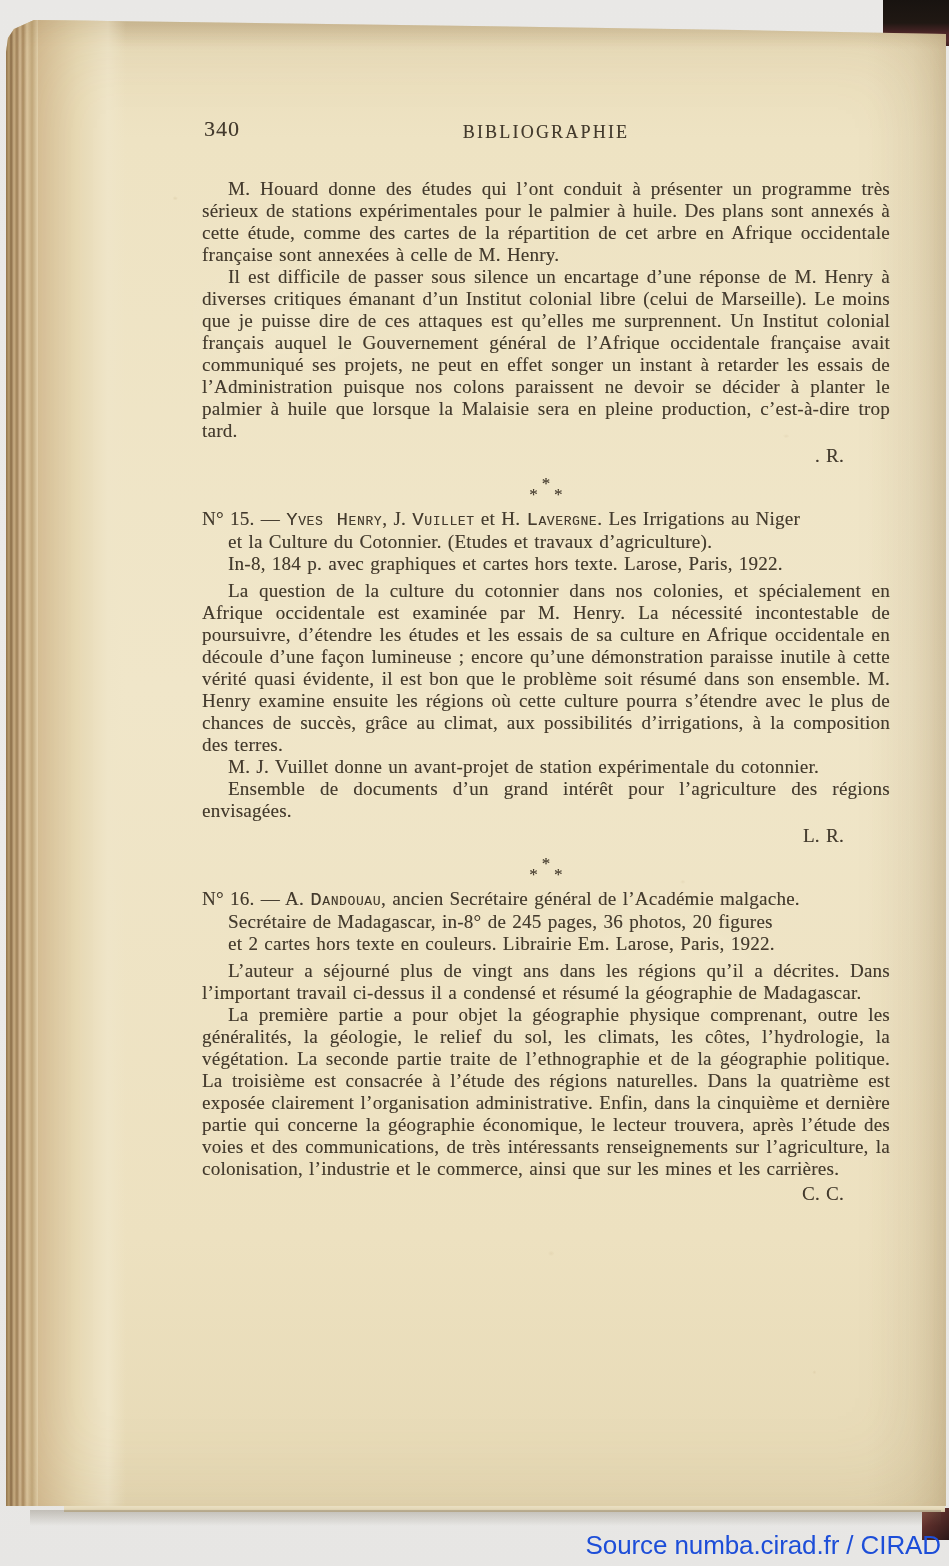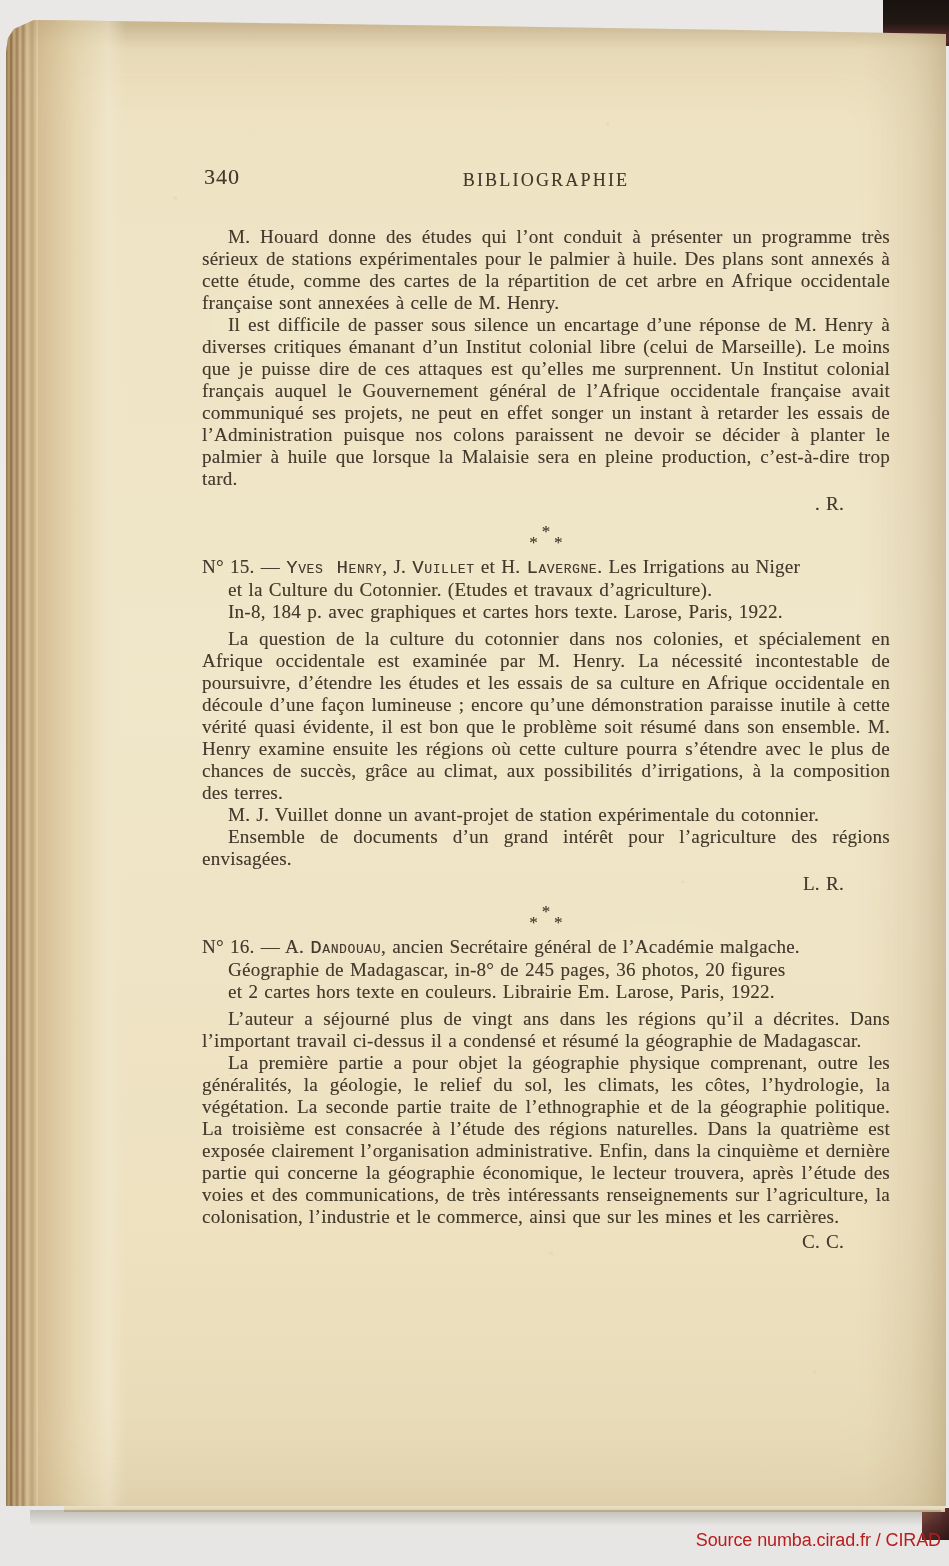--- a/index.html
+++ b/index.html
@@ -61,21 +61,20 @@
       radial-gradient(3px 3px at 86% 91%,rgba(150,118,66,0.12),transparent 70%),
       radial-gradient(140px 90px at 30% 20%,rgba(255,250,230,0.20),transparent 70%),
       radial-gradient(180px 120px at 70% 65%,rgba(255,250,230,0.16),transparent 70%);
   }
   
   .content{
     position:absolute;left:196px;top:98px;width:688px;
     color:#433a2d;font-size:19px;line-height:22px;
     letter-spacing:.25px;word-spacing:1.2px;
     text-shadow:.2px .2px 0 rgba(60,50,35,0.38);
-    margin-top:48px;
   }
   .header{position:relative;height:26px;margin-bottom:34px;}
   .pagenum{position:absolute;left:2px;top:0;font-size:22px;letter-spacing:1px;}
   .running-title{
     position:absolute;left:0;right:0;top:3px;text-align:center;
     font-size:18px;letter-spacing:2.2px;font-family:Liberation Serif, serif;
   }
   p{margin:0;}
   .body-par{text-align:justify;text-indent:26px;}
   .signature{text-align:right;padding-right:46px;margin-top:3px;}
@@ -85,21 +84,21 @@
   .ast-bottom span{display:inline-block;margin:0 8px;}
   .entry{
     text-align:justify;padding-left:26px;text-indent:-26px;margin-bottom:5px;
   }
   .entry .sc{font-variant:small-caps;letter-spacing:.6px;font-family:Liberation Mono, monospace;}
   .entry .bold, .bold{font-weight:normal;}
   
   .watermark{
     position:absolute;right:8px;top:1530px;z-index:2;
     font-family:"Liberation Sans","DejaVu Sans",sans-serif;
-    font-size:18px;color:#b91c1c;letter-spacing:-0.1px;
+    font-size:26px;color:#1d4ed8;letter-spacing:-0.1px;
   }
 </style>
 </head>
 <body>
 
 <div class="cover-top"></div>
 <div class="cover-bottom"></div>
 <div class="under-edge"></div>
 <div class="floor-shadow"></div>
 
@@ -133,21 +132,21 @@
         <p class="body-par">M. J. Vuillet donne un avant-projet de station expérimentale du cotonnier.</p>
         <p class="body-par">Ensemble de documents d’un grand intérêt pour l’agriculture des régions envisagées.</p>
       </div>
     <p class="signature">L. R.</p>
 
     <div class="asterism">
       <div class="ast-top"><span>*</span></div>
       <div class="ast-bottom"><span>*</span><span>*</span></div>
     </div>
 
-    <p class="entry"><span class="">N° 16. — A. </span><span class="sc">Dandouau</span><span class="">, ancien Secrétaire général de l’Académie malgache.</span><br><span class="bold">Géographie de Madagascar</span><span class="">, in-8° de 245 pages, 36 photos, 20 figures</span><br><span class="">et 2 cartes hors texte en couleurs. Librairie Em. Larose, Paris, 1922.</span></p>
+    <p class="entry"><span class="">N° 16. — A. </span><span class="sc">Dandouau</span><span class="">, ancien Secrétaire général de l’Académie malgache.</span><br><span class="bold">Secrétaire de Madagascar</span><span class="">, in-8° de 245 pages, 36 photos, 20 figures</span><br><span class="">et 2 cartes hors texte en couleurs. Librairie Em. Larose, Paris, 1922.</span></p>
     <div>
         <p class="body-par">L’auteur a séjourné plus de vingt ans dans les régions qu’il a décrites. Dans l’important travail ci-dessus il a condensé et résumé la géographie de Madagascar.</p>
         <p class="body-par">La première partie a pour objet la géographie physique comprenant, outre les généralités, la géologie, le relief du sol, les climats, les côtes, l’hydrologie, la végétation. La seconde partie traite de l’ethnographie et de la géographie politique. La troisième est consacrée à l’étude des régions naturelles. Dans la quatrième est exposée clairement l’organisation administrative. Enfin, dans la cinquième et dernière partie qui concerne la géographie économique, le lecteur trouvera, après l’étude des voies et des communications, de très intéressants renseignements sur l’agriculture, la colonisation, l’industrie et le commerce, ainsi que sur les mines et les carrières.</p>
       </div>
     <p class="signature">C. C.</p>
 
   </div>
 </div>
 
 <div class="watermark">Source numba.cirad.fr / CIRAD</div>

